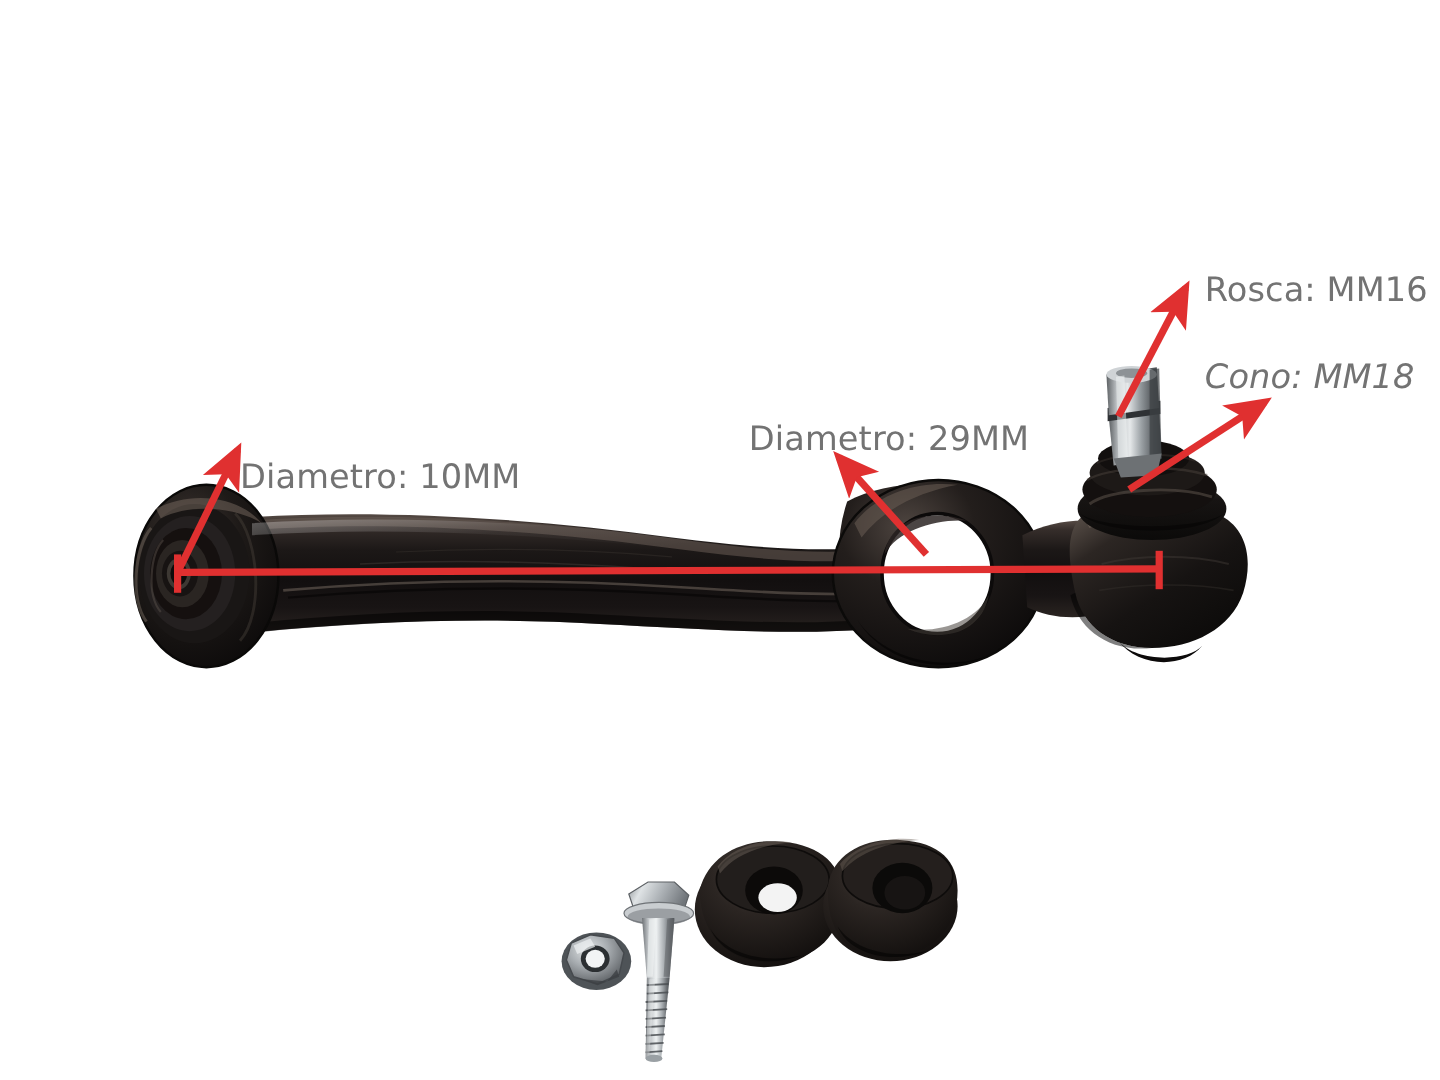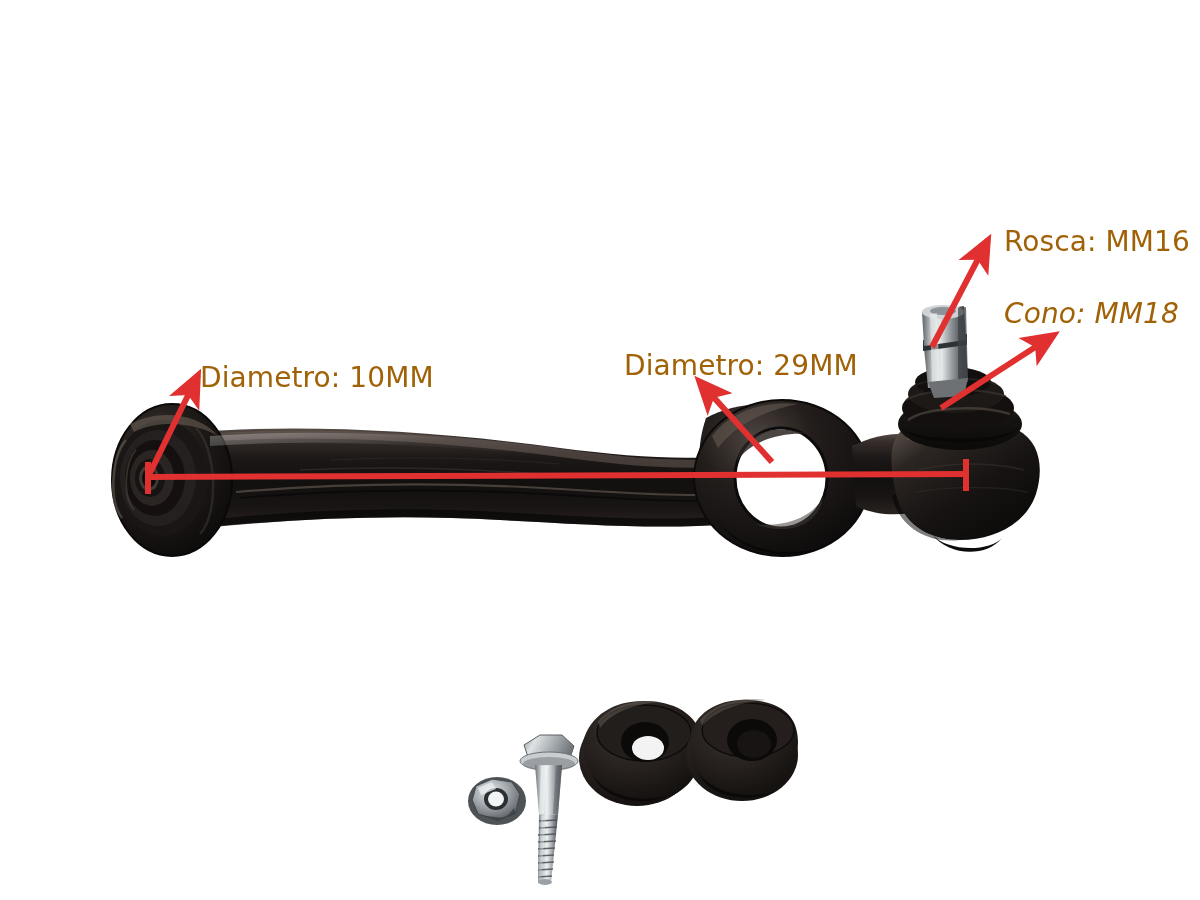--- a/index.html
+++ b/index.html
@@ -10,21 +10,21 @@
   #stage {
     position: relative;
     width: 1200px;
     height: 900px;
     background: #ffffff;
     overflow: hidden;
     font-family: "DejaVu Sans", "Liberation Sans", sans-serif;
   }
   .annotation-label {
     position: absolute;
-    color: #a16207;
+    color: #737373;
     font-family: "DejaVu Sans", "Liberation Sans", sans-serif;
     font-size: 28px;
     font-weight: 400;
     white-space: nowrap;
     letter-spacing: 0.1px;
     line-height: 1;
   }
   .dim-label-on-part {
     position: absolute;
     color: #ffffff;
@@ -355,21 +355,21 @@
     <line x1="148" y1="477" x2="198" y2="375" stroke="#e03030" stroke-width="6" marker-end="url(#arrowHead)"></line>
 
     <line x1="772" y1="462" x2="699" y2="381" stroke="#e03030" stroke-width="6" marker-end="url(#arrowHead)"></line>
 
     <line x1="932" y1="347" x2="988" y2="240" stroke="#e03030" stroke-width="6" marker-end="url(#arrowHead)"></line>
 
     <line x1="941" y1="408" x2="1054" y2="335" stroke="#e03030" stroke-width="6" marker-end="url(#arrowHead)"></line>
   </svg>
 
   <div class="lbl-layer">
-    <div class="annotation-label" style="left:200px; top:364px;">Diametro: 10MM</div>
+    <div class="annotation-label" style="left:200px; top:384px;">Diametro: 10MM</div>
 
     <div class="annotation-label" style="left:624px; top:352px;">Diametro: 29MM</div>
 
     <div class="annotation-label" style="left:1004px; top:228px;">Rosca: MM16</div>
 
     <div class="annotation-label" style="left:1004px; top:300px;font-style:italic;">Cono: MM18</div>
 
     <div class="dim-label-on-part" style="left:386px; top:478px;">285MM</div>
   </div>
 

